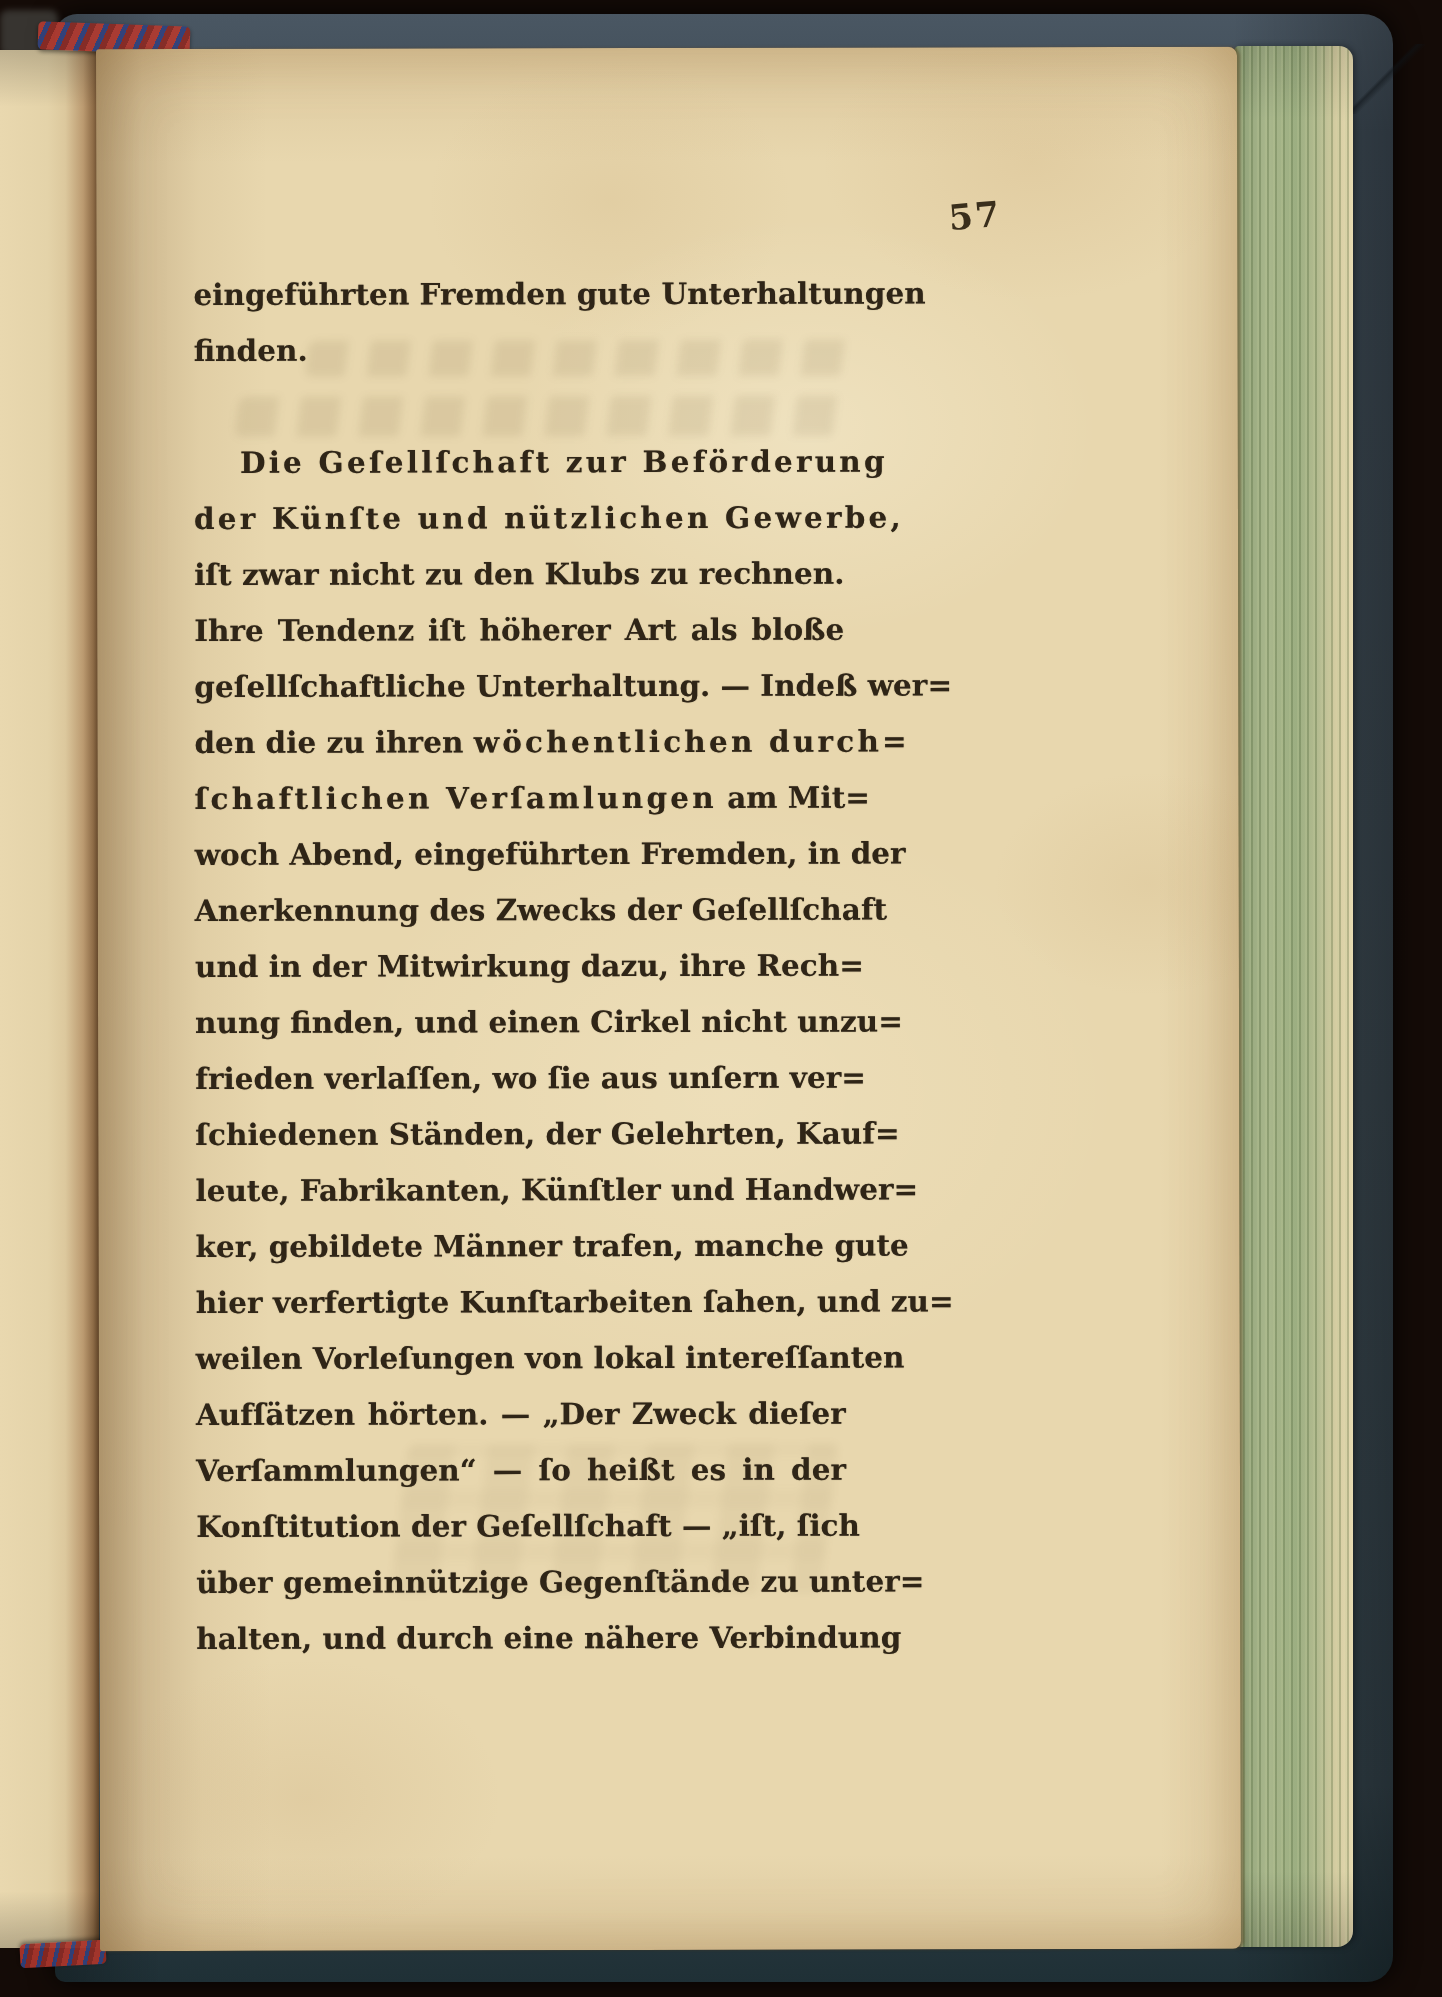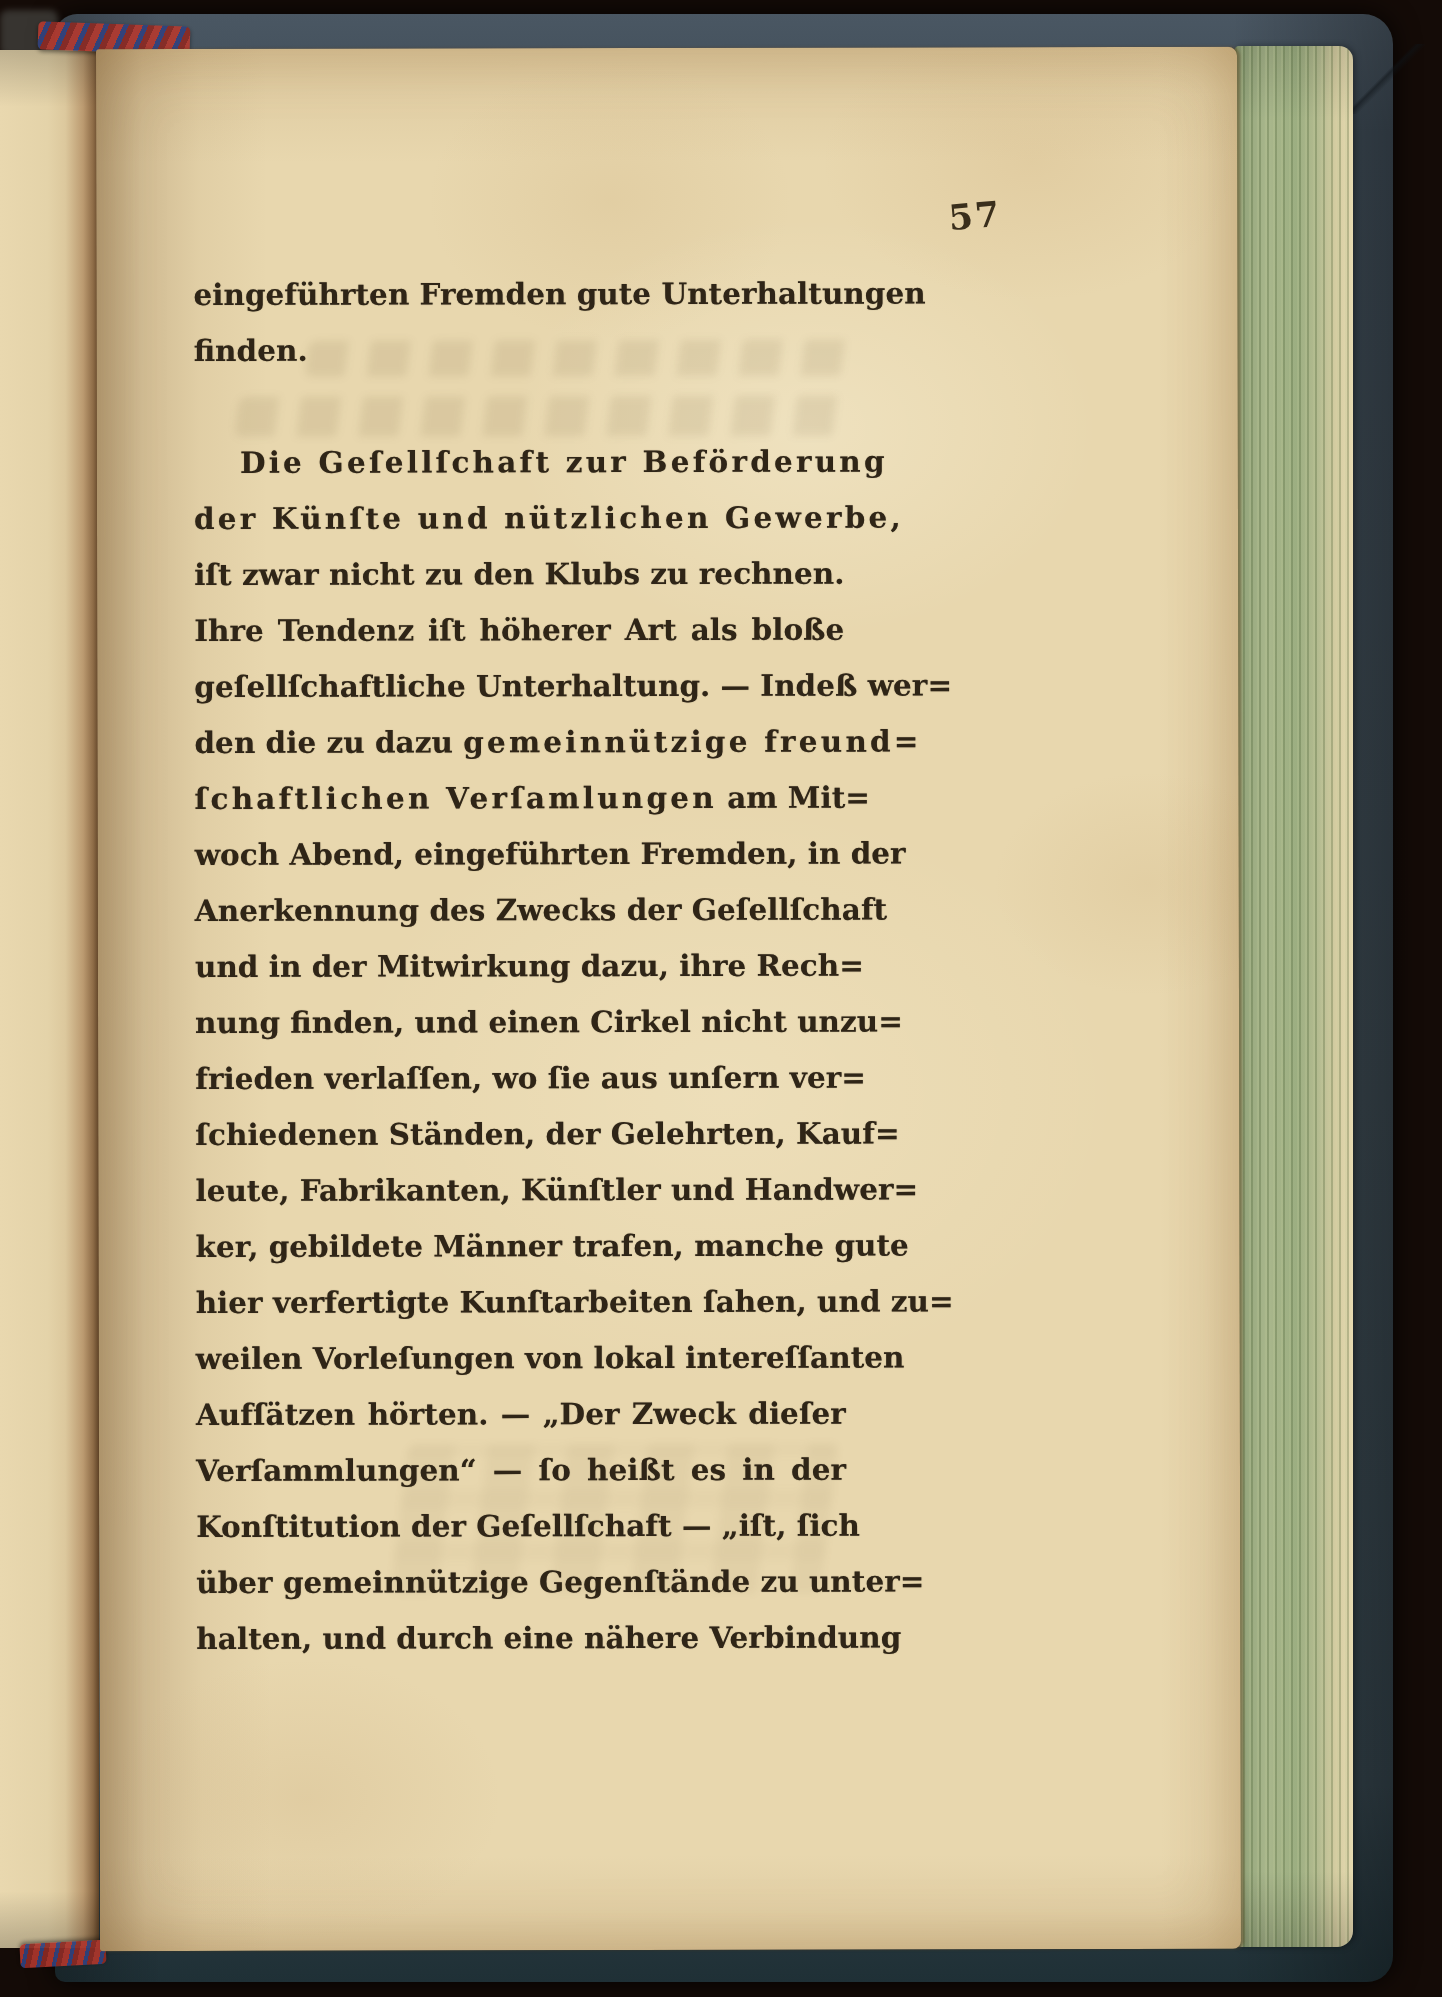--- a/index.html
+++ b/index.html
@@ -129,21 +129,21 @@
   <div class="pagenum">57</div>
 
   <div class="tb">
     <div class="ln">eingeführten Fremden gute Unterhaltungen</div>
     <div class="ln short">finden.</div>
     <div class="ln sp ind gap">Die Geſellſchaft zur Beförderung</div>
     <div class="ln sp">der Künſte und nützlichen Gewerbe,</div>
     <div class="ln">iſt zwar nicht zu den Klubs zu rechnen.</div>
     <div class="ln">Ihre Tendenz iſt höherer Art als bloße</div>
     <div class="ln">geſellſchaftliche Unterhaltung. — Indeß wer=</div>
-    <div class="ln"><span>den die zu dazu </span><span class="spn">gemeinnützige freund=</span></div>
+    <div class="ln"><span>den die zu ihren </span><span class="spn">wöchentlichen durch=</span></div>
     <div class="ln"><span class="spn">ſchaftlichen Verſamlungen</span><span> am Mit=</span></div>
     <div class="ln">woch Abend, eingeführten Fremden, in der</div>
     <div class="ln">Anerkennung des Zwecks der Geſellſchaft</div>
     <div class="ln">und in der Mitwirkung dazu, ihre Rech=</div>
     <div class="ln">nung finden, und einen Cirkel nicht unzu=</div>
     <div class="ln">frieden verlaſſen, wo ſie aus unſern ver=</div>
     <div class="ln">ſchiedenen Ständen, der Gelehrten, Kauf=</div>
     <div class="ln">leute, Fabrikanten, Künſtler und Handwer=</div>
     <div class="ln">ker, gebildete Männer trafen, manche gute</div>
     <div class="ln">hier verfertigte Kunſtarbeiten ſahen, und zu=</div>

